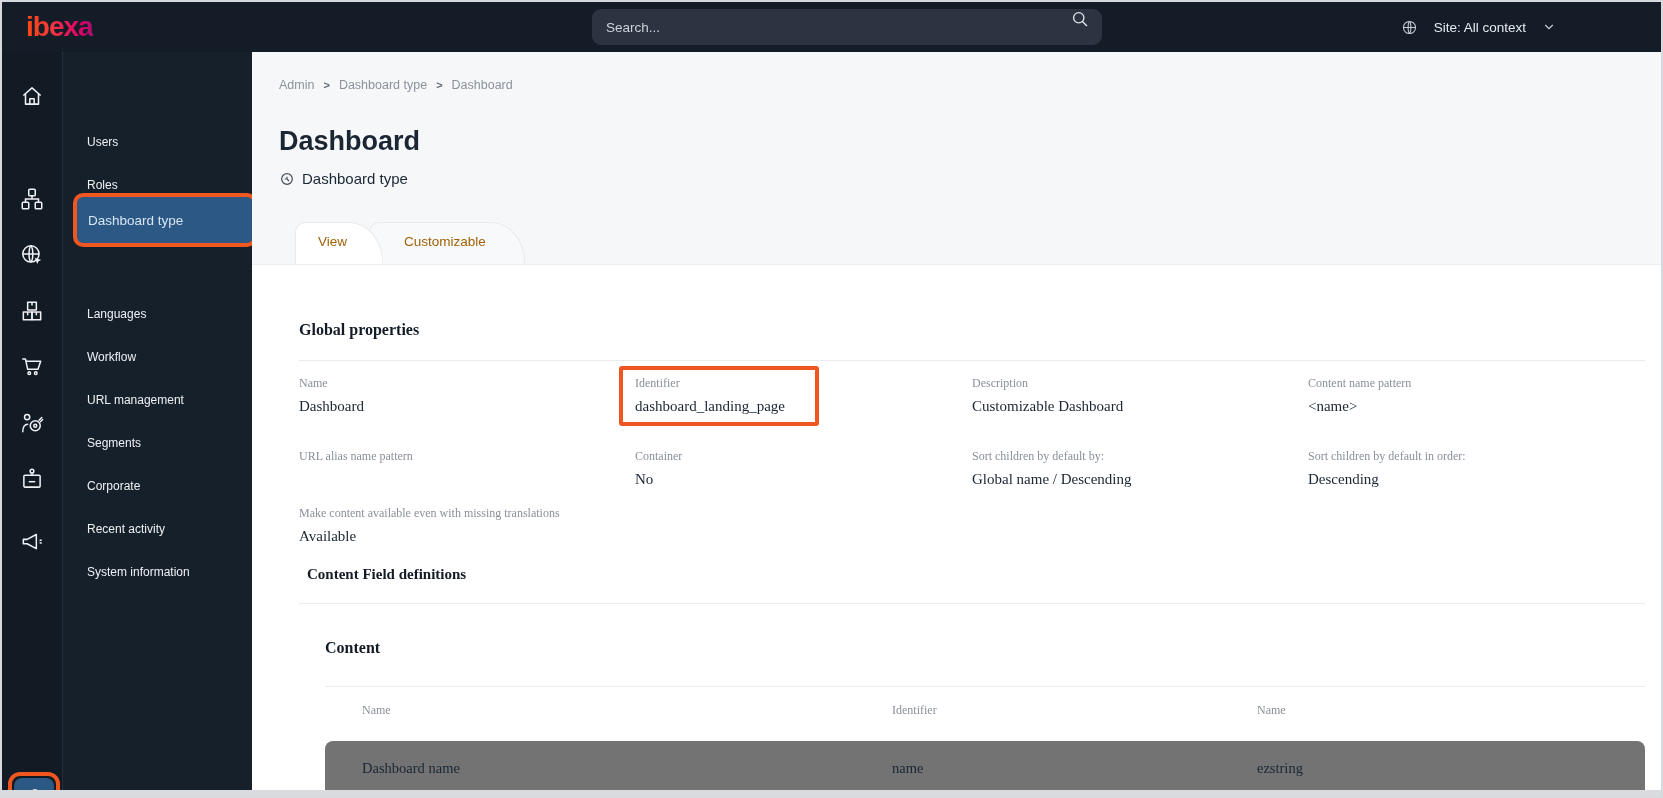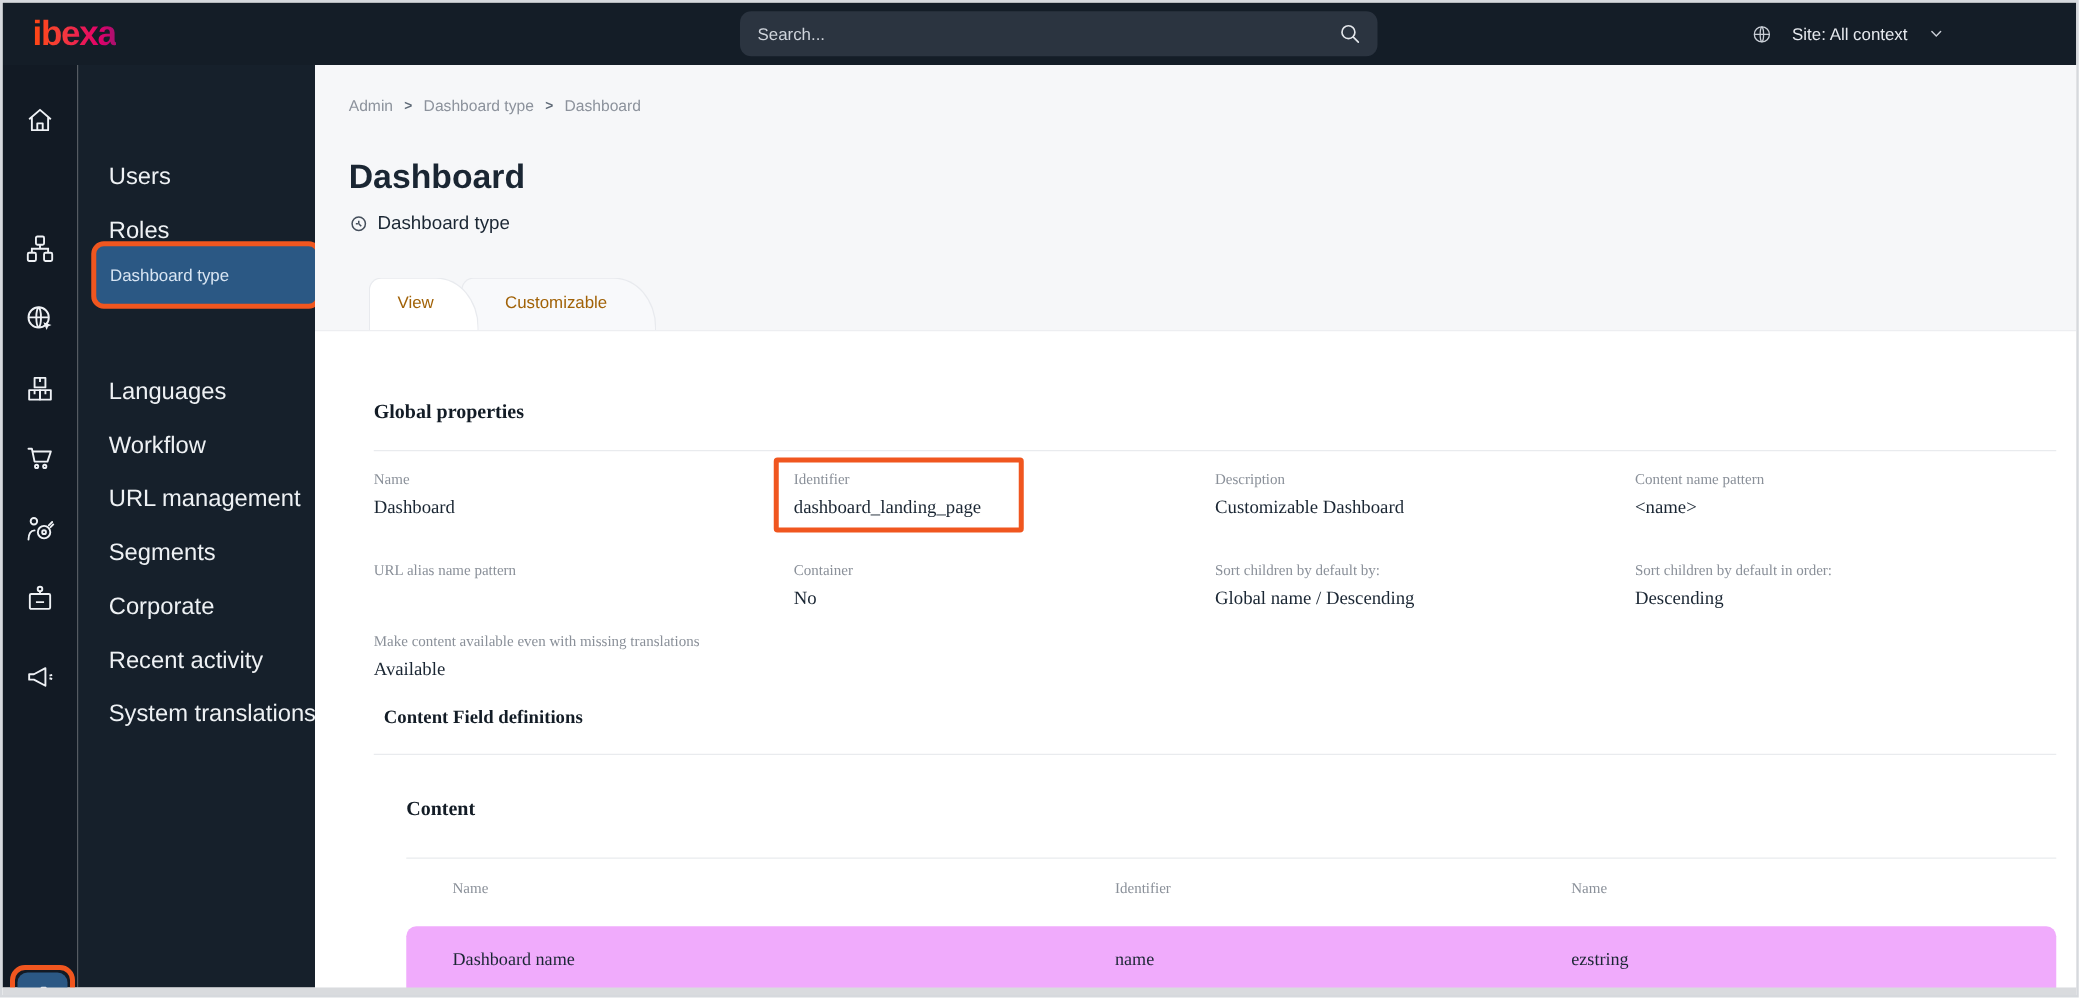--- a/index.html
+++ b/index.html
@@ -6,21 +6,21 @@
   html,body { width:1663px; height:798px; background:#ffffff; font-family:"Liberation Sans", sans-serif; }
   .screen { position:absolute; top:0; left:0; width:1663px; height:798px; background:#fff;
             border:2px solid #d6d9dd; overflow:hidden; }
 
   
   .topbar { position:absolute; left:0; top:0; right:0; height:50px; background:#141d27; }
   .logo { position:absolute; left:24px; top:9px; font-size:28px; font-weight:700; letter-spacing:-1px;
           background:linear-gradient(90deg,#ff4713 0%,#f43b3b 35%,#e1006a 80%,#a4126e 100%);
           -webkit-background-clip:text; background-clip:text; color:transparent; cursor:pointer; }
   .search { position:absolute; left:590px; top:7px; width:510px; height:36px; background:#2b3440;
-            border-radius:9px; display:flex; align-items:center; }
+            border-radius:9px; display:flex; }
   .search input { flex:1; background:transparent; border:none; outline:none; color:#e8eaee;
                   font-size:13.5px; padding:0 14px; font-family:"Liberation Sans", sans-serif; }
   .search input::placeholder { color:#cfd4db; opacity:1; }
   .search .mag { width:20px; height:20px; margin-right:12px; color:#e4e7eb; cursor:pointer; }
   .sitectx { position:absolute; right:105px; top:0; height:50px; display:flex; align-items:center;
              gap:16px; color:#e6e9ee; font-size:13.5px; cursor:pointer; }
   .sitectx svg { color:#c9ced6; }
 
   
   .rail { position:absolute; left:0; top:50px; width:60px; bottom:6px; background:#121a24; }
@@ -30,21 +30,21 @@
   .gear-annot { position:absolute; left:6px; top:720px; width:52px; height:58px;
                 border:4px solid #f0561f; border-radius:12px; background:transparent; }
   .gear-btn { position:absolute; left:2px; top:2px; width:40px; height:42px; background:#2b5884;
               border-radius:8px; display:flex; align-items:center; justify-content:center;
               color:#e8eef5; cursor:pointer; }
 
   
   .menu { position:absolute; left:60px; top:50px; width:190px; bottom:6px; background:#16202b;
           border-left:1px solid rgba(255,255,255,0.07); }
   .menu-item { position:absolute; left:24px; height:24px; line-height:24px; color:#eef1f4;
-               font-size:19px; cursor:pointer; white-space:nowrap; }
+               font-size:12px; cursor:pointer; white-space:nowrap; }
   .active-annot { position:absolute; left:10px; top:141px; width:184px; height:54px;
                   border:4px solid #f0561f; border-radius:10px; background:#2b5884;
                   display:flex; align-items:center; cursor:pointer; }
   .active-annot .menu-label { color:#d8e5f3; font-size:13.5px; padding-left:11px; }
 
   
   .content { position:absolute; left:250px; top:50px; right:0; bottom:6px; background:#f6f7f9; }
   .crumbs { position:absolute; left:27px; top:26px; font-size:12.5px; color:#8c929c;
             display:flex; gap:9px; align-items:center; }
   .crumbs .sep { color:#5f6a77; font-weight:700; font-size:11px; }
@@ -78,21 +78,21 @@
   .id-annot { position:absolute; left:367px; top:101px; width:200px; height:60px;
               border:4px solid #f0561f; border-radius:3px; pointer-events:none; }
 
   .section-h2 { position:absolute; left:55px; top:301px; font-size:15px; font-weight:700; color:#131c26; }
   .div2 { position:absolute; left:47px; top:338px; width:1346px; height:1px; background:#e9ebee; }
   .section-h3 { position:absolute; left:73px; top:374px; font-size:16px; font-weight:700; color:#131c26; }
   .div3 { position:absolute; left:73px; top:421px; width:1320px; height:1px; background:#e9ebee; }
 
   .th { position:absolute; top:438px; font-size:12px; color:#8a9099; }
   .th0 { left:110px; } .th1 { left:640px; } .th2 { left:1005px; }
-  .trow { position:absolute; left:73px; top:476px; width:1320px; height:54px; background:#f0abfc;
+  .trow { position:absolute; left:73px; top:476px; width:1320px; height:54px; background:#737373;
           border-radius:8px 8px 0 0; }
   .td { position:absolute; top:19px; font-size:14.5px; color:#1a2633; }
   .td0 { left:37px; } .td1 { left:567px; } .td2 { left:932px; }
 
   .bottom-strip { position:absolute; left:0; right:0; bottom:0; height:6px; background:#d9dbde; }
 </style>
 </head>
 <body>
 
 <div class="screen">
@@ -195,21 +195,21 @@
     <div class="menu-item" style="top:164px">Dashboards</div>
     <div class="active-annot">
       <span class="menu-label">Dashboard type</span>
     </div>
     <div class="menu-item" style="top:250px">Languages</div>
     <div class="menu-item" style="top:293px">Workflow</div>
     <div class="menu-item" style="top:336px">URL management</div>
     <div class="menu-item" style="top:379px">Segments</div>
     <div class="menu-item" style="top:422px">Corporate</div>
     <div class="menu-item" style="top:465px">Recent activity</div>
-    <div class="menu-item" style="top:508px">System translations</div>
+    <div class="menu-item" style="top:508px">System information</div>
   </div>
 
   <div class="content">
     <div class="crumbs">
       <span class="crumb-link">Admin</span>
       <span class="sep">&gt;</span>
       <span class="crumb-link">Dashboard type</span>
       <span class="sep">&gt;</span>
       <span>Dashboard</span>
     </div>

